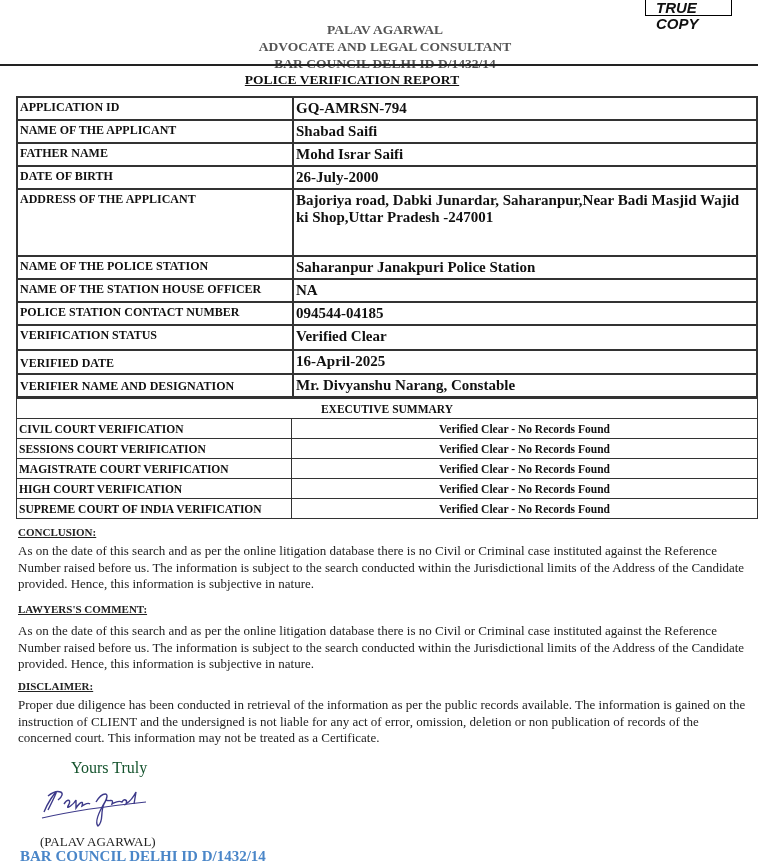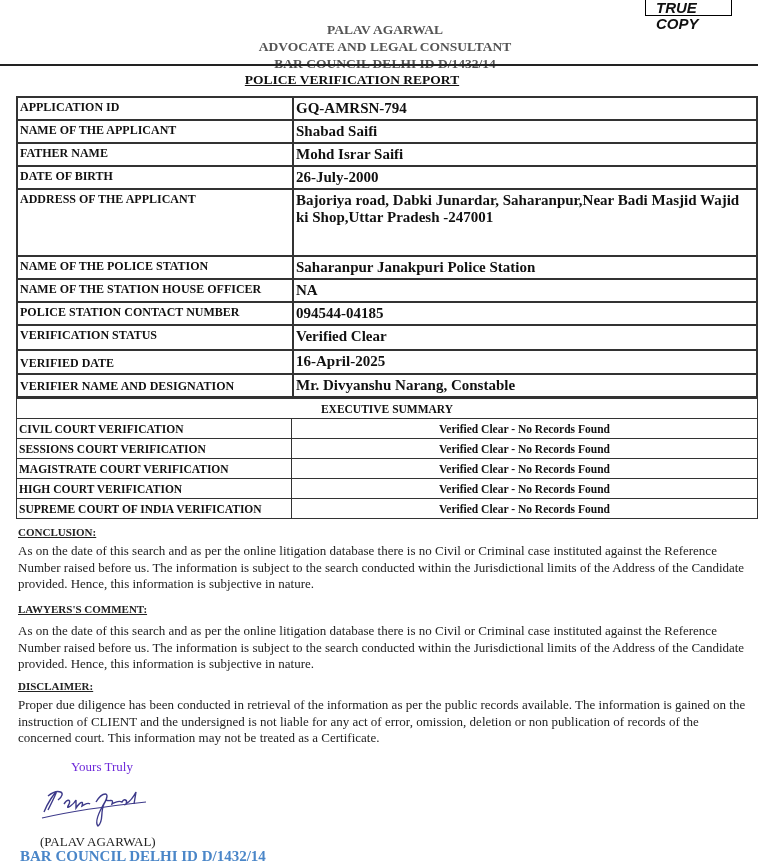--- a/index.html
+++ b/index.html
@@ -13,21 +13,21 @@
   .details td { border: 2px solid #333; font-size: 11.5px; padding: 2px 2px; vertical-align: top; font-weight: bold; }
   .details td.k { width: 270px; font-size: 12px; }
   .details td.v { font-size: 15px; }
   .summary { top: 398px; width: 742px; border-radius: 23px; }
   .summary td { border: 1.5px solid #333; font-size: 11.5px; padding: 2px 2px; font-weight: bold; height: 15px; }
   .summary td.k { width: 270px; }
   .summary td.v { text-align: center; }
   .summary td.head { text-align: center; }
   .section { position: absolute; left: 18px; width: 735px; font-size: 13px; line-height: 16.8px; color: #222; }
   .section .h { font-weight: bold; text-decoration: underline; font-size: 11px; margin-bottom: 2px; }
-  .yours { position: absolute; left: 71px; top: 759px; font-size: 13px; color: #6d28d9; }
+  .yours { position: absolute; left: 71px; top: 759px; font-size: 16px; color: #14532d; }
   .sig { position: absolute; left: 38px; top: 782px; }
   .signame { position: absolute; left: 40px; top: 834px; font-size: 13px; color: #222; }
   .barid { position: absolute; left: 20px; top: 848px; font-size: 15px; font-weight: bold; color: #4a86c8; }
 </style>
 </head>
 <body>
 
 <div class="header-wrap">
   <div class="header-line line" style="font-size:13.5px;color:#555;font-weight:bold;line-height:17px;margin-top:19px;">PALAV AGARWAL</div>
   <div class="line" style="font-size:13.5px;color:#555;font-weight:bold;line-height:17px;">ADVOCATE AND LEGAL CONSULTANT</div>

